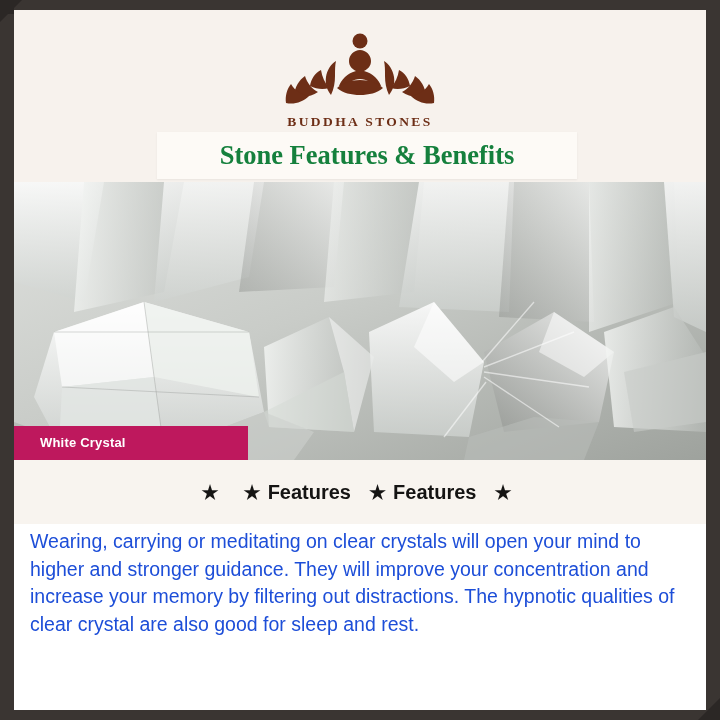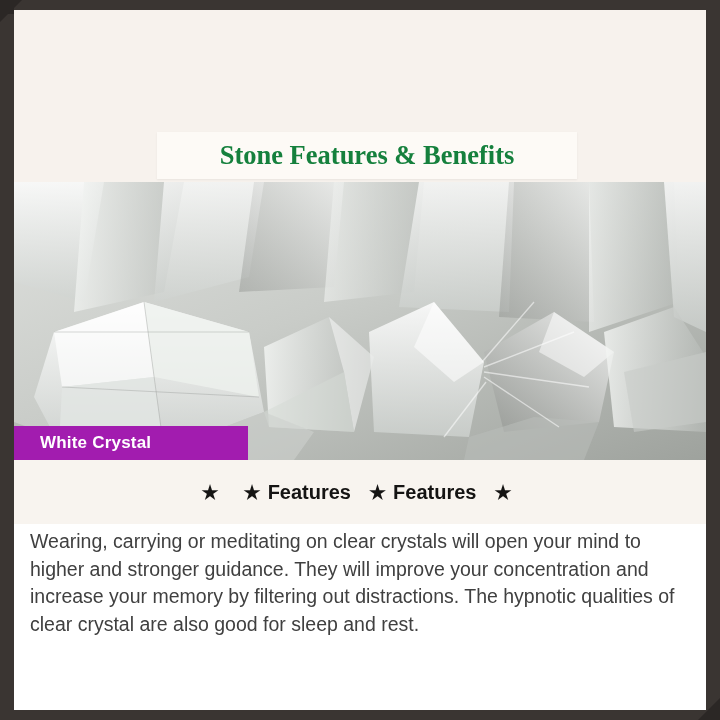--- a/index.html
+++ b/index.html
@@ -120,23 +120,23 @@
 
   .photo svg { display: block; }
 
   .caption {
     position: absolute;
     left: 0;
     bottom: 0;
     height: 34px;
     min-width: 186px;
     padding: 0 22px 0 26px;
-    background: #a21caf;
+    background: #be185d;
     color: #ffffff;
-    font-size: 17px;
+    font-size: 13px;
     font-weight: bold;
     line-height: 34px;
     letter-spacing: 0.2px;
   }
 
   
   .benefits {
     position: absolute;
     left: 0;
     top: 450px;
@@ -172,21 +172,21 @@
     width: 692px;
     height: 152px;
     background: #ffffff;
     padding: 0;
   }
   .body-text {
     margin: 0;
     padding: 4px 20px 0 16px;
     font-size: 19.5px;
     line-height: 27.5px;
-    color: #404040;
+    color: #1d4ed8;
     font-family: "Liberation Sans", sans-serif;
     text-align: left;
   }
 
   .footer-white {
     position: absolute;
     left: 0;
     bottom: 0;
     width: 692px;
     height: 34px;
@@ -207,20 +207,47 @@
 <div class="page">
 
   <div class="frame-top-left"></div>
   <div class="corner-notch"></div>
   <div class="corner-notch-br"></div>
 
   <div class="card">
     <div class="card-inner">
 
       <div class="header">
+        <div class="logo-wrap">
+          <span class="lotus">
+            <svg width="150" height="82" viewBox="0 0 150 82" xmlns="http://www.w3.org/2000/svg">
+              <g fill="#6d2e16">
+
+                <circle cx="75" cy="15" r="7.5"></circle>
+
+                <path d="M75 24 c-6 0 -11 5 -11 11 c0 5 3 8 7 10 c-4 1 -8 3 -11 6 c-3 3 -5 6 -6 9 l7 2 c2 -5 7 -9 14 -9 s12 4 14 9 l7 -2 c-1 -3 -3 -6 -6 -9 c-3 -3 -7 -5 -11 -6 c4 -2 7 -5 7 -10 c0 -6 -5 -11 -11 -11 z"></path>
+
+                <path d="M52 62 c6 -5 14 -8 23 -8 s17 3 23 8 c-6 5 -14 7 -23 7 s-17 -2 -23 -7 z"></path>
+
+                <path d="M51 35 c-5 3 -9 9 -10 16 c-1 7 1 13 5 18 c3 -6 4 -13 4 -19 c0 -6 0 -11 1 -15 z"></path>
+                <path d="M99 35 c5 3 9 9 10 16 c1 7 -1 13 -5 18 c-3 -6 -4 -13 -4 -19 c0 -6 0 -11 -1 -15 z"></path>
+
+                <path d="M36 44 c-6 3 -10 9 -11 16 c6 3 13 4 19 2 c-4 -5 -7 -11 -8 -18 z"></path>
+                <path d="M114 44 c6 3 10 9 11 16 c-6 3 -13 4 -19 2 c4 -5 7 -11 8 -18 z"></path>
+
+                <path d="M20 50 c-6 4 -10 11 -11 19 c8 3 17 2 24 -3 c-6 -3 -11 -9 -13 -16 z"></path>
+                <path d="M130 50 c6 4 10 11 11 19 c-8 3 -17 2 -24 -3 c6 -3 11 -9 13 -16 z"></path>
+
+                <path d="M6 58 c-4 5 -6 12 -5 19 c8 2 17 -1 23 -7 c-7 -1 -14 -5 -18 -12 z"></path>
+                <path d="M144 58 c4 5 6 12 5 19 c-8 2 -17 -1 -23 -7 c7 -1 14 -5 18 -12 z"></path>
+              </g>
+            </svg>
+          </span>
+          <div class="brand">BUDDHA STONES</div>
+        </div>
 
         <div class="title-bar">
           <div class="title-text">Stone Features &amp; Benefits</div>
         </div>
       </div>
 
       <div class="photo">
         <svg width="692" height="278" viewBox="0 0 692 278" xmlns="http://www.w3.org/2000/svg">
           <defs>
             <linearGradient id="bg1" x1="0" y1="0" x2="1" y2="1">

